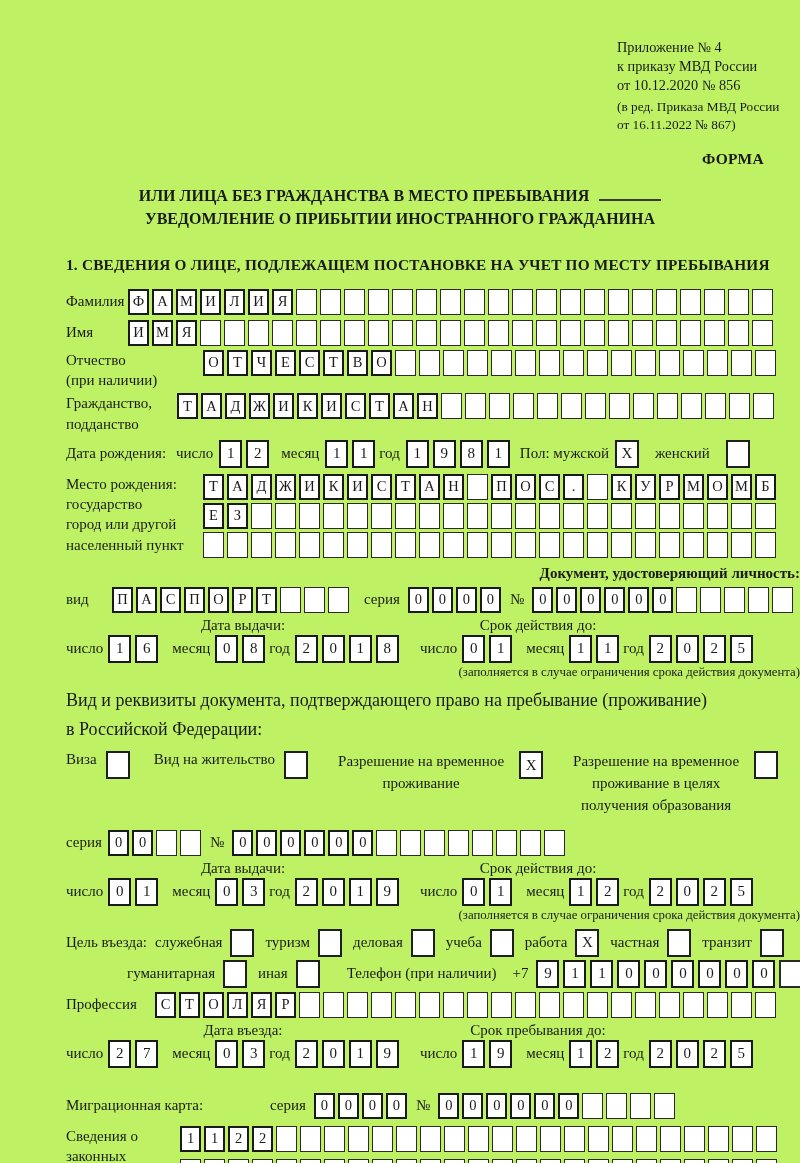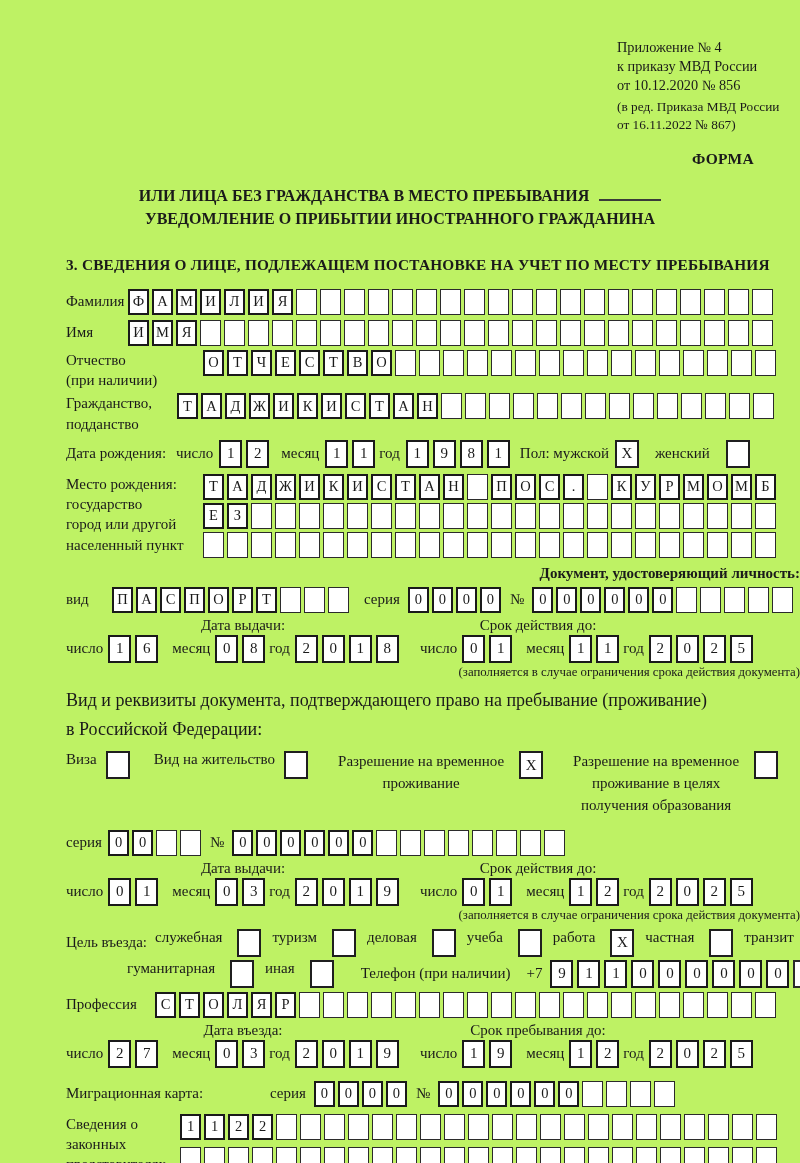--- a/index.html
+++ b/index.html
@@ -7,21 +7,21 @@
   .page {
     width: 800px; height: 1163px; overflow: hidden;
     background: #bef264; color: #1a1a1a;
     font-family: "Liberation Serif", "DejaVu Serif", serif;
     font-size: 15px; position: relative;
   }
   
   .appendix { margin: 38px 0 0 617px; line-height: 1.33; font-size: 14.3px; }
   .appendix .small { font-size: 13.3px; }
   .appendix .gap-top { margin-top: 3px; }
-  .forma { text-align: right; padding-right: 46px; font-weight: bold; font-size: 15.5px; margin-top: 17px; letter-spacing: .3px; }
+  .forma { text-align: right; padding-right: 36px; font-weight: bold; font-size: 15.5px; margin-top: 17px; letter-spacing: .3px; }
   .title { text-align: center; font-weight: bold; font-size: 16px; line-height: 1.42; margin-top: 17px; }
   .uline { display: inline-block; width: 62px; border-bottom: 2.5px solid #3a3a3a; height: 14px; margin-left: 10px; }
   .sec1 { font-weight: bold; font-size: 15.3px; margin: 25px 0 0 66px; letter-spacing: .2px; }
   
   .form-body { margin-left: 66px; margin-top: 14px; }
   .row { display: flex; align-items: center; margin-bottom: 3px; min-height: 28px; }
   .row.top { align-items: flex-start; }
   .lbl { flex: none; }
   .lblcol { display: flex; flex-direction: column; line-height: 1.35; flex: none; }
   .w62 { width: 62px; } .w137 { width: 137px; } .w111 { width: 111px; }
@@ -37,38 +37,38 @@
   .cell.filled { border-width: 2px; border-color: #1a1a1a; }
   .dcell { width: 23px; height: 28px; border-width: 2px; margin-right: 4px; font-size: 15px; }
   .chk {
     width: 24px; height: 28px; border: 2px solid #1f1f1f; flex: none;
     display: inline-flex; align-items: center; justify-content: center;
     font-size: 15px; background:#fff;
   }
   .dlbl { margin: 0 6px 0 0; flex: none; }
   .ml6 { margin-left: 6px; } .ml8 { margin-left: 8px; } .ml10 { margin-left: 10px; }
   .ml12 { margin-left: 12px; } .ml16 { margin-left: 16px; } .ml24 { margin-left: 24px; }
-  .mt6 { margin-top: 6px; } .mt8 { margin-top: 12px; }
+  .mt6 { margin-top: 6px; } .mt8 { margin-top: 24px; }
   
   .dtitles { display: flex; margin-top: 2px; }
   .dt-l { width: 354px; text-align: center; flex: none; }
   .dt-r { width: 236px; text-align: center; flex: none; }
   .drow { display: flex; align-items: center; margin-top: 1px; }
   .dgroup { display: flex; align-items: center; flex: none; }
   .dg-l { width: 354px; }
   .dgroup .dlbl { margin-right: 5px; }
   .note { font-size: 12.8px; text-align: right; margin: 2px 0 6px 0; }
   
   .res-line { line-height: 1.6; font-size: 18px; }
   .res-opts { display: flex; align-items: flex-start; margin: 8px 0 12px 0; }
   .opt-label { margin-right: 9px; }
   .opt-wide { width: 178px; text-align: center; line-height: 1.45; margin-right: 9px; }
   .res-opts .pair { display: flex; align-items: flex-start; }
   .opts { display: flex; align-items: center; }
-  .opt-pair { display: inline-flex; margin-right: 11px; gap: 7px; }
+  .opt-pair { display: inline-flex; align-items: center; margin-right: 11px; }
   .opt-pair .opt-label { margin-right: 8px; }
   .center-bold { text-align: right; font-weight: bold; margin: 4px 0 4px 0; }
   .guard-rows .cells { margin-bottom: 7px; }
   .indent { margin-left: 61px; }
 </style>
 </head>
 <body>
 
 <div class="page">
 
@@ -80,21 +80,21 @@
     <div class="small">от 16.11.2022 № 867)</div>
   </div>
 
   <div class="forma">ФОРМА</div>
 
   <div class="title">
     <div><span>ИЛИ ЛИЦА БЕЗ ГРАЖДАНСТВА В МЕСТО ПРЕБЫВАНИЯ</span><span class="uline"></span></div>
     <div>УВЕДОМЛЕНИЕ О ПРИБЫТИИ ИНОСТРАННОГО ГРАЖДАНИНА</div>
   </div>
 
-  <div class="sec1">3. СВЕДЕНИЯ О ЛИЦЕ, ПОДЛЕЖАЩЕМ ПОСТАНОВКЕ НА УЧЕТ ПО МЕСТУ ПРЕБЫВАНИЯ</div>
+  <div class="sec1">1. СВЕДЕНИЯ О ЛИЦЕ, ПОДЛЕЖАЩЕМ ПОСТАНОВКЕ НА УЧЕТ ПО МЕСТУ ПРЕБЫВАНИЯ</div>
 
   <div class="form-body">
 
     <div class="row">
       <span class="lbl w62">Фамилия</span>
       <span class="cells">
           <span class="cell filled">Ф</span>
           <span class="cell filled">А</span>
           <span class="cell filled">М</span>
           <span class="cell filled">И</span>

